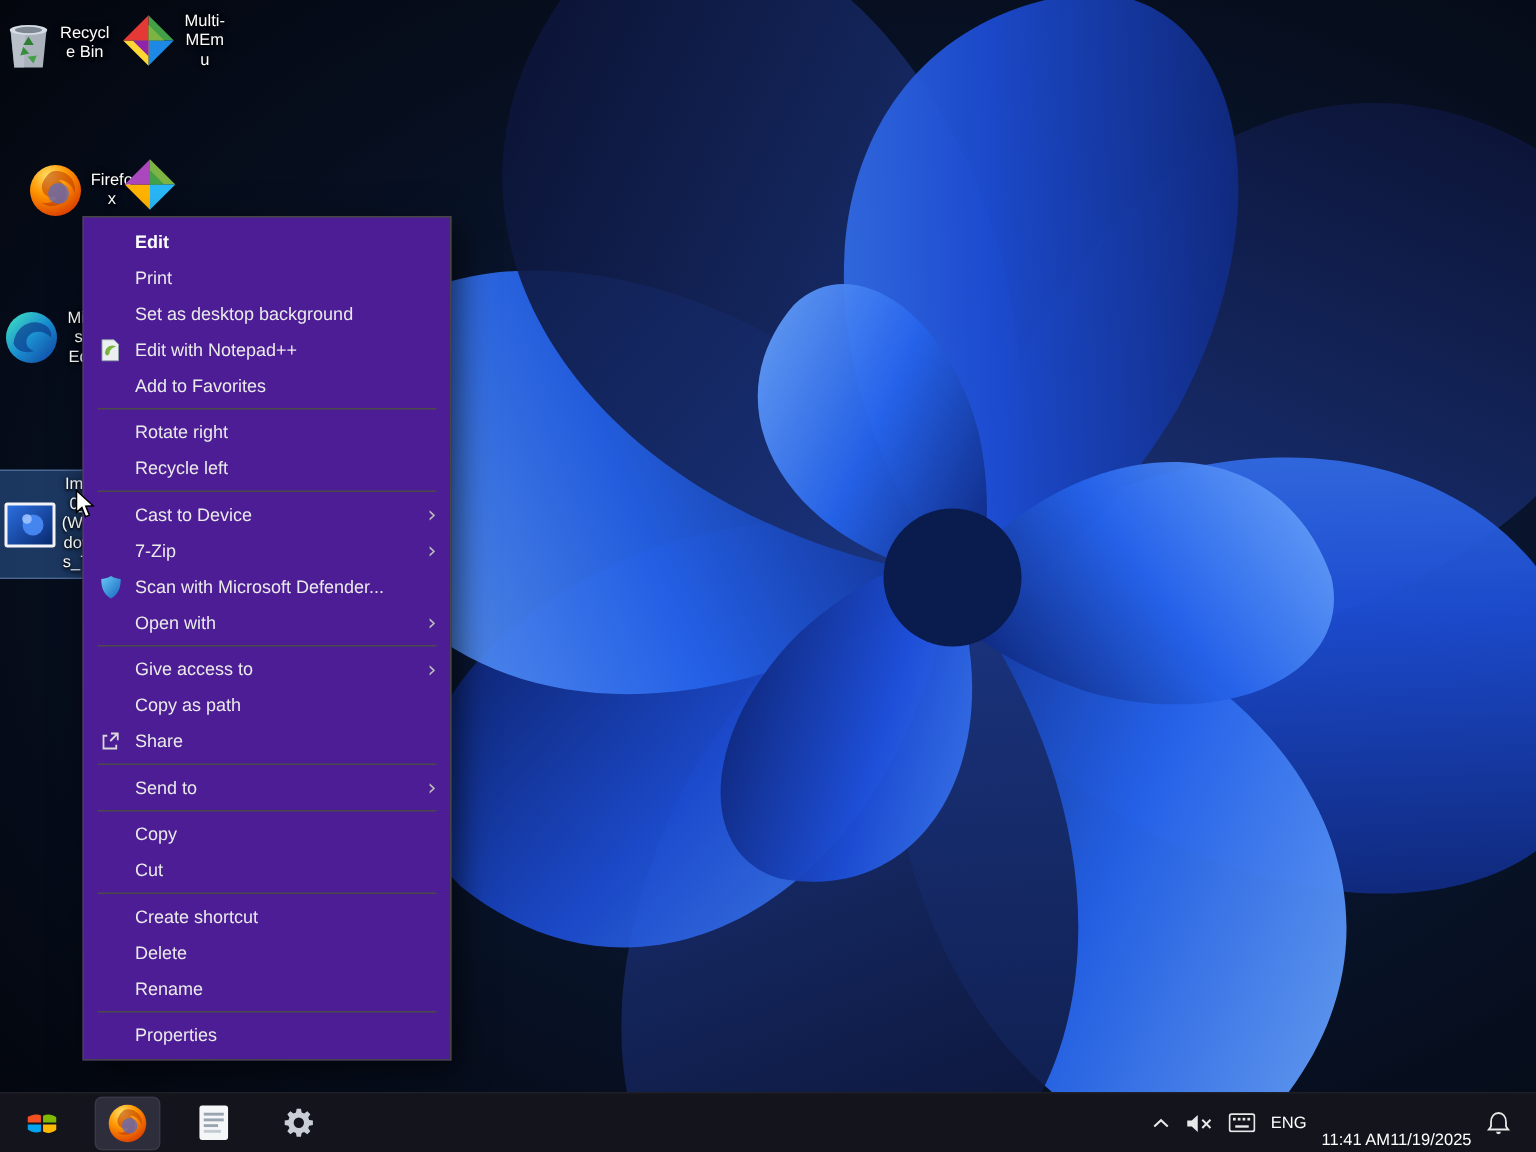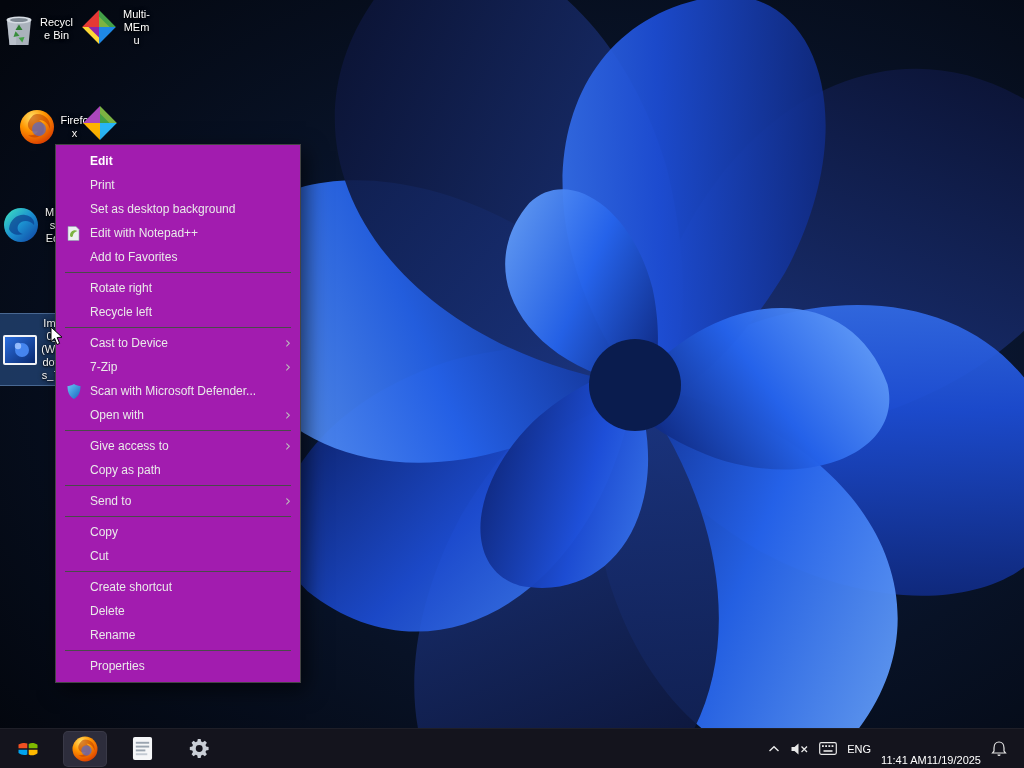--- a/index.html
+++ b/index.html
@@ -12,21 +12,21 @@
 
   
   .desktop-icon { position:absolute; width:76px; display:flex; flex-direction:row; align-items:center; gap:3px; z-index:5; cursor:default; padding:3px 2px; }
   .desktop-icon.selected { background:rgba(62,120,200,0.40); outline:1px solid rgba(130,180,245,0.55); }
   .di-img { width:40px; height:40px; display:flex; align-items:center; justify-content:center; }
   .di-label { font-size:11px; color:#fff; text-align:center; line-height:13px; max-width:72px;
               word-wrap:break-word; word-break:break-word; text-shadow:0 1px 2px #000, 0 0 4px rgba(0,0,0,.85); }
   .di-label.break-all { word-break:break-all; }
 
   
-  .context-menu { position:absolute; left:55px; top:144px; width:246px; background:#a21caf;
+  .context-menu { position:absolute; left:55px; top:144px; width:246px; background:#4c1d95;
                   border:1px solid #454545; box-shadow:5px 7px 20px rgba(0,0,0,.6);
                   padding:4px 0; z-index:50; }
   .cm-item { height:24px; display:flex; align-items:center; position:relative;
              padding-left:34px; padding-right:9px; color:#eaeaea; font-size:12px; cursor:default; }
   .cm-item.bold { font-weight:bold; color:#fff; }
   .cm-icon { position:absolute; left:9px; top:50%; transform:translateY(-50%);
              width:17px; height:17px; display:flex; align-items:center; justify-content:center; }
   .cm-arrow { margin-left:auto; color:#bcbcbc; font-size:15px; line-height:1; font-family:"DejaVu Sans",sans-serif; }
   .cm-sep { height:1px; background:#4a4a4a; margin:3px 9px; }
 
@@ -249,20 +249,29 @@
 
     <div class="cm-sep"></div>
 
     <div class="cm-item">
         <span>Give access to</span>
         <span class="cm-arrow">›</span>
       </div>
     <div class="cm-item">
         <span>Copy as path</span>
       </div>
+    <div class="cm-item">
+      <span class="cm-icon">
+        <svg width="15" height="15" viewBox="0 0 15 15">
+          <path d="M5.5 4 H3 V12.5 H11.5 V10" fill="none" stroke="#d8d8d8" stroke-width="1.2"></path>
+          <path d="M8 2.5 H12.5 V7 M12.5 2.5 L7.5 7.5" fill="none" stroke="#d8d8d8" stroke-width="1.2"></path>
+        </svg>
+      </span>
+      <span>Share</span>
+    </div>
 
     <div class="cm-sep"></div>
 
     <div class="cm-item">
         <span>Send to</span>
         <span class="cm-arrow">›</span>
       </div>
 
     <div class="cm-sep"></div>
 

